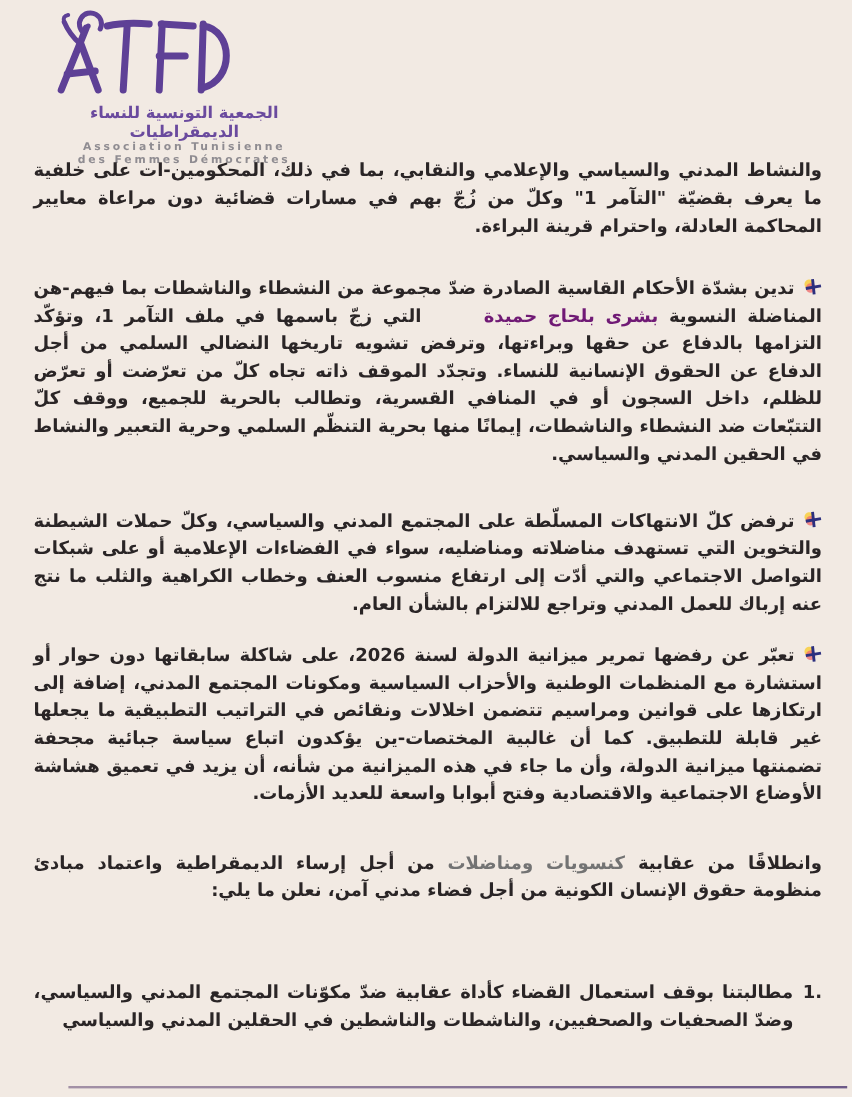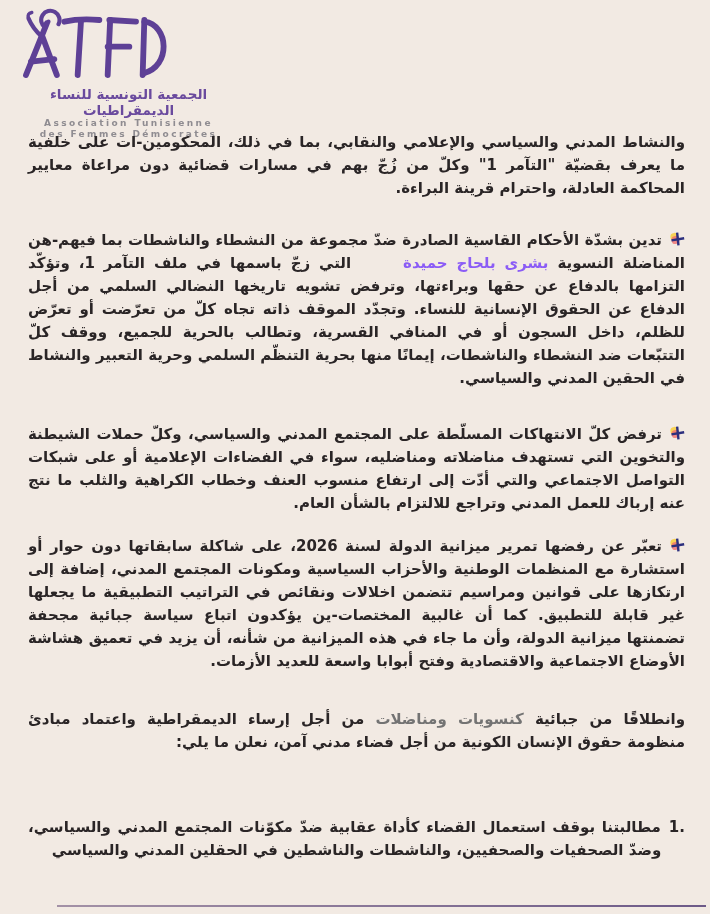--- a/index.html
+++ b/index.html
@@ -4,21 +4,21 @@
 <style>
   html,body{margin:0;padding:0;}
   body{
     width:710px;height:914px;
     background:#f2eae3;
     position:relative;
     overflow:hidden;
     font-family:"DejaVu Sans", sans-serif;
   }
   
-  .logo-wrap{position:absolute;top:8px;left:21px;width:215px;}
+  .logo-wrap{position:absolute;top:8px;left:46px;width:215px;}
   .logo-svg{display:block;}
   .org-ar{
     margin-top:4px;
     direction:rtl;
     text-align:center;
     font-size:13.5px;
     font-weight:700;
     color:#6a4a9e;
     letter-spacing:0;
     line-height:16px;
@@ -48,21 +48,21 @@
     line-height:23px;
   }
   .p-intro{top:131px;}
   .p-b1{top:229px;}
   .p-b2:  ;
   .p-b1{top:229px;}
   .p-b2{top:423px;}
   .p-b3{top:535px;}
   .p-close{top:708px;}
   .p-list{top:816px;text-align-last:center;-moz-text-align-last:center;}
-  .hl-teal{color:#8b5cf6;margin-left:43px;}
+  .hl-teal{color:#701a75;margin-left:43px;}
   .hl-purple{color:#737373;}
   .bullet-ico{
     display:inline-block;
     width:16px;height:16px;
     vertical-align:-2px;
     margin-left:7px;
     transform:rotate(-6deg);
   }
   .num{
     direction:ltr;
@@ -155,21 +155,21 @@
       <circle cx="8" cy="11" r="5" fill="#ef6f6f" opacity="0.8"></circle>
       <g stroke="#2c2f7e" stroke-width="3">
         <path d="M11 2 L11 18"></path>
         <path d="M3 11 L19 10"></path>
       </g>
     </svg>
   </span><span>تعبّر عن رفضها تمرير ميزانية الدولة لسنة 2026، على شاكلة سابقاتها دون حوار أو استشارة مع المنظمات الوطنية والأحزاب السياسية ومكونات المجتمع المدني، إضافة إلى ارتكازها على قوانين ومراسيم تتضمن اخلالات ونقائص في التراتيب التطبيقية ما يجعلها غير قابلة للتطبيق. كما أن غالبية المختصات-ين يؤكدون اتباع سياسة جبائية مجحفة تضمنتها ميزانية الدولة، وأن ما جاء في هذه الميزانية من شأنه، أن يزيد في تعميق هشاشة الأوضاع الاجتماعية والاقتصادية وفتح أبوابا واسعة للعديد الأزمات.</span><span class="hl-teal"></span><span></span>
 </div>
 
 <div class="para p-close">
-  <span>وانطلاقًا من جبائية </span><span class="hl-purple">كنسويات ومناضلات</span><span> من أجل إرساء الديمقراطية واعتماد مبادئ منظومة حقوق الإنسان الكونية من أجل فضاء مدني آمن، نعلن ما يلي:</span>
+  <span>وانطلاقًا من عقابية </span><span class="hl-purple">كنسويات ومناضلات</span><span> من أجل إرساء الديمقراطية واعتماد مبادئ منظومة حقوق الإنسان الكونية من أجل فضاء مدني آمن، نعلن ما يلي:</span>
 </div>
 
 <div class="para p-list">
   <span class="num">1.</span><span>مطالبتنا بوقف استعمال القضاء كأداة عقابية ضدّ مكوّنات المجتمع المدني والسياسي، وضدّ الصحفيات والصحفيين، والناشطات والناشطين في الحقلين المدني والسياسي</span>
 </div>
 
 <a class="footer-url" href="#">www.atfd-tunisie.org.tn</a>
 <div class="footer-rule"></div>
 
 </body></html>

